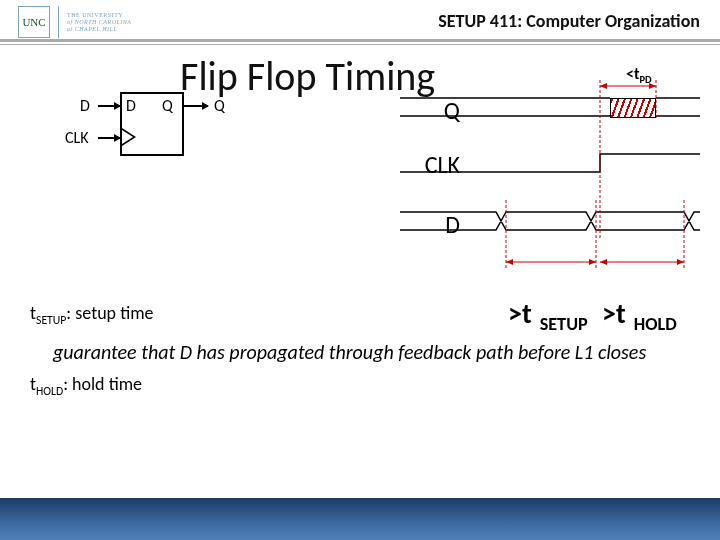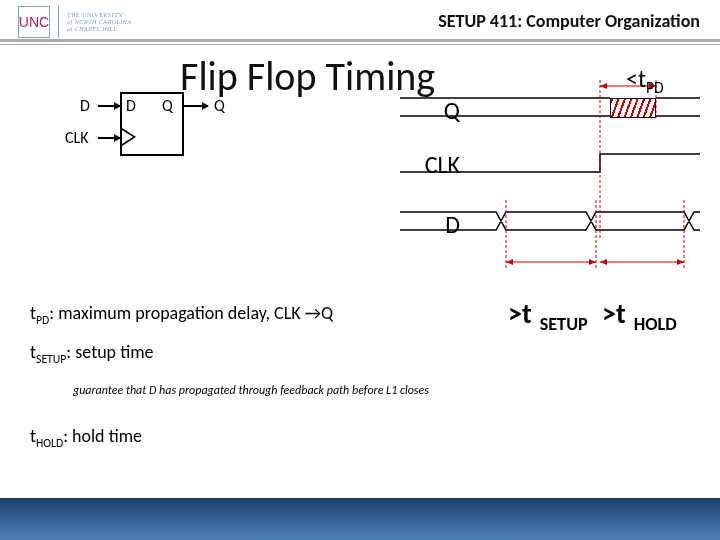--- a/index.html
+++ b/index.html
@@ -1,19 +1,19 @@
 <!DOCTYPE html>
 <html><head>
 <meta charset="utf-8">
 <style>
   html,body{margin:0;padding:0;width:720px;height:540px;background:#fff;font-family:Calibri,Arial,sans-serif;color:#000;overflow:hidden}
   .slide{position:relative;width:720px;height:540px}
   
   .logo{position:absolute;left:18px;top:6px;display:flex;align-items:center}
-  .logo-mark{width:30px;height:30px;border:1.5px solid #7ba7c7;display:flex;align-items:center;justify-content:center;font-family:Liberation Sans, sans-serif;font-size:14px;color:#be185d;}
+  .logo-mark{width:30px;height:30px;border:1.5px solid #7ba7c7;display:flex;align-items:center;justify-content:center;font-family:Liberation Serif, serif;font-size:11px;color:#14532d;}
   .logo-bar{width:1px;height:32px;background:#7ba7c7;margin:0 8px}
   .logo-text{font-size:6px;line-height:7px;letter-spacing:.5px;color:#7ba7c7;font-family:Georgia,serif}
   .course{position:absolute;right:20px;top:10px;font-weight:bold;font-size:18px;color:#111}
   .hr1{position:absolute;left:0;right:0;top:39px;height:3px;background:#aaa}
   .hr2{position:absolute;left:0;right:0;top:44px;height:1px;background:#aaa}
   .title{position:absolute;left:180px;top:52px;font-size:40px;color:#111}
   
   .ff-box{position:absolute;left:120px;top:92px;width:60px;height:60px;border:2px solid #000}
   .ff-d{position:absolute;left:126px;top:96px;font-size:16px}
   .ff-q{position:absolute;left:162px;top:96px;font-size:16px}
@@ -29,28 +29,28 @@
   .arr-q:after{content:"";position:absolute;right:-1px;top:-3px;border-left:7px solid #000;border-top:4px solid transparent;border-bottom:4px solid transparent}
   .lbl-q-out{position:absolute;left:214px;top:96px;font-size:16px}
   
   .td{position:absolute;left:400px;top:80px;width:300px;height:200px}
   .sig-lbl{position:absolute;font-size:24px;right:308px;text-align:right;width:60px}
   
   .td svg{position:absolute;left:0;top:0}
   .dash{stroke:#c00;stroke-width:1;stroke-dasharray:3 2}
   .arrow-red{stroke:#c00;stroke-width:1}
   .arrow-red-fill{fill:#c00}
-  .tpd{position:absolute;left:626px;top:64px;font-size:24px;font-weight:normal}
+  .tpd{position:absolute;left:626px;top:64px;font-size:16px;font-weight:bold}
   .hatch{position:absolute;left:610px;top:98px;width:44px;height:18px;border:1px solid #000;
 
     background:repeating-linear-gradient(110deg,#c00 0 2px,transparent 2px 6px);}
   
   .defs{position:absolute;left:30px;top:300px;right:30px;font-size:18px;line-height:26px}
   .defs .row{margin-bottom:6px}
-  .defs .indent{margin-left:43px;font-style:italic;font-size:12px}
+  .defs .indent{margin-left:23px;font-style:italic;font-size:20px}
   .gt-labels{position:absolute;left:508px;top:296px;font-size:28px;font-weight:bold}
   .gt-labels span{margin-right:8px}
   sub{font-size:.65em}
   
   .footer{position:absolute;left:0;right:0;bottom:0;height:42px;background:linear-gradient(#1a3d66,#3c6aa0 60%,#4f7fb8)}
 </style>
 </head>
 <body>
 
 <div class="slide">
@@ -120,25 +120,22 @@
     <span>&lt;t</span><sub>PD</sub>
   </div>
 
   <div class="gt-labels">
     <span><span>&gt;t</span><sub>SETUP</sub></span>
     <span><span>&gt;t</span><sub>HOLD</sub></span>
   </div>
 
   <div class="defs">
     <div class="row">
-      <span>t</span><sub>PD</sub><span>: maximum propagation delay, CLK →Q</span>
-    </div>
-    <div class="row">
       <span>t</span><sub>SETUP</sub><span>: setup time</span>
     </div>
     <div class="indent">guarantee that D has propagated through feedback path before L1 closes</div>
-    <div class="row" style="margin-top:20px">
+    <div class="row" style="margin-top:6px">
       <span>t</span><sub>HOLD</sub><span>: hold time</span>
     </div>
   </div>
 
   <div class="footer"></div>
 </div>
 
 </body></html>

